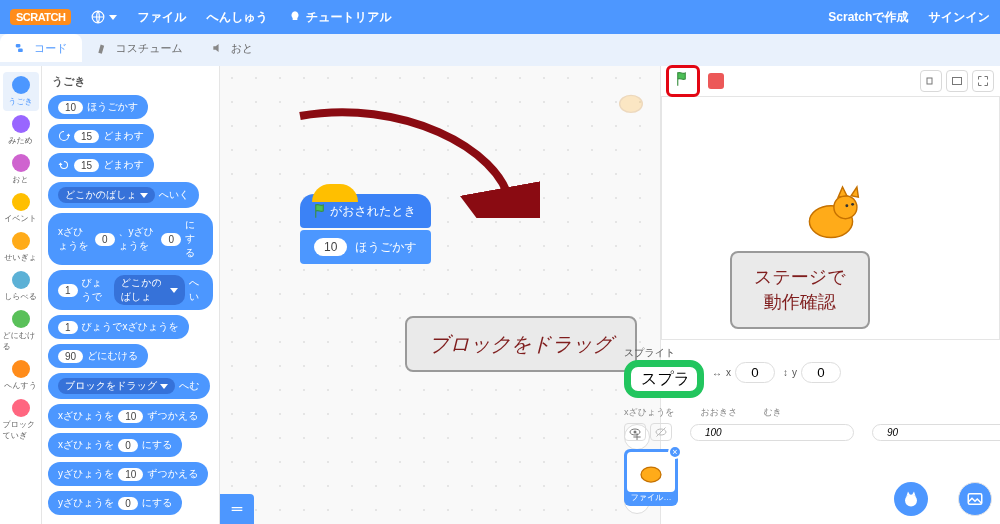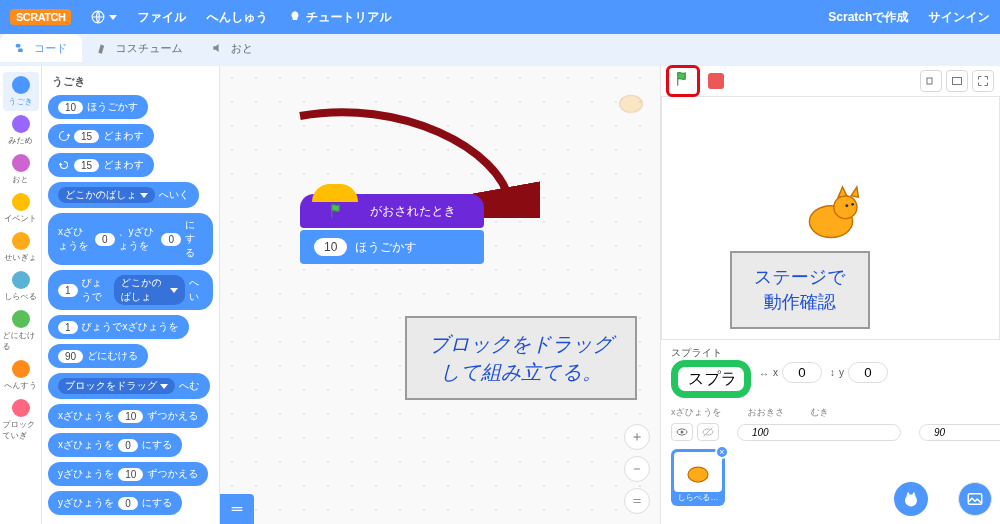--- a/index.html
+++ b/index.html
@@ -41,41 +41,41 @@
   .mblock { background:#4C97FF; color:#fff; font-size:10px; border-radius:14px; padding:5px 10px; margin:5px 0; display:flex; align-items:center; gap:4px; width:max-content; max-width:100%; }
   .mblock .arg { background:#fff; color:#444; border-radius:10px; padding:1px 7px; font-size:10px; }
   .mblock .sel { background:#3672d9; border-radius:10px; padding:1px 7px; display:flex; align-items:center; gap:3px; }
   .mblock .turn { width:12px; height:12px; }
 
   
   .workspace { flex:1; background:#f9f9f9; position:relative; }
   .workspace .grid { position:absolute; inset:0; background-image:radial-gradient(#e5e5e5 1px, transparent 1px); background-size:24px 24px; }
   .ws-cat { position:absolute; top:18px; right:12px; width:34px; height:34px; opacity:.4; }
   .stack { position:absolute; left:80px; top:128px; }
-  .hatblock { background:#6d28d9; color:#fff; font-size:12px; border-radius:14px 14px 4px 4px; padding:8px 28px; display:flex; align-items:center; gap:24px; }
+  .hatblock { background:#3b82f6; color:#fff; font-size:12px; border-radius:14px 14px 4px 4px; padding:8px 12px; display:flex; align-items:center; gap:0; }
   .hatblock::before { content:''; position:absolute; top:-10px; left:12px; width:46px; height:18px; background:#ffbf00; border-radius:18px 18px 0 0; }
   .cmdblock { background:#4C97FF; color:#fff; font-size:12px; border-radius:4px; padding:8px 14px; display:flex; align-items:center; gap:8px; margin-top:2px; }
   .cmdblock .arg { background:#fff; color:#444; border-radius:12px; padding:2px 10px; }
 
-  .callout { position:absolute; background:#eaeaea; border:2px solid #9a9a9a; border-radius:0; padding:12px 22px; font-size:20px; color:#1d4ed8; text-align:center; line-height:1.4; }
+  .callout { position:absolute; background:#eaeaea; border:2px solid #9a9a9a; border-radius:8px; padding:12px 22px; font-size:20px; color:#7f1d1d; text-align:center; line-height:1.4; }
   .callout.c1 { left:185px; top:250px;font-style:italic; }
 
   
   .zoom { position:absolute; right:10px; bottom:10px; display:flex; flex-direction:column; gap:6px; }
   .zoom .zb { width:26px; height:26px; border:1px solid #ddd; background:#fff; border-radius:50%; display:flex; align-items:center; justify-content:center; color:#777; font-size:14px; }
 
   
   .backpack { position:absolute; left:0; bottom:0; width:34px; height:30px; background:#4D97FF; display:flex; align-items:center; justify-content:center; border-radius:0 4px 0 0; }
 
   
   .right { width:340px; display:flex; flex-direction:column; border-left:1px solid #e5e5e5; }
   .stage { margin-top:30px; height:244px; background:#fff; border:1px solid #e5e5e5; position:relative; }
   .cat-sprite { position:absolute; left:50%; top:50%; transform:translate(-50%,-55%); width:72px; }
   .callout.c2 { left:68px; top:154px; font-size:18px; }
-  .sprites-row { flex:1; display:flex; }
+  .sprites-row { flex:1; display:flex;justify-content:center; }
   .sprites { flex:1; border-right:1px solid #e5e5e5; padding:6px 10px; font-size:10px; color:#555; position:relative; }
   .sprites .row1 { display:flex; align-items:center; gap:8px; }
   .sp-name { border:7px solid #22c55e; border-radius:14px; padding:3px 10px; font-size:16px; width:80px; }
   .coord { display:flex; align-items:center; gap:4px; }
   .coord .val { border:1px solid #ddd; border-radius:14px; padding:2px 10px; width:40px; text-align:center; }
   .row2 { display:flex; gap:26px; margin-top:8px; font-size:9px; color:#888; }
   .row3 { display:flex; gap:18px; margin-top:4px; align-items:center; }
   .vis { display:flex; gap:4px; }
   .vis .b { width:22px; height:18px; border:1px solid #ddd; border-radius:4px; display:flex; align-items:center; justify-content:center; }
   .num { border:1px solid #ddd; border-radius:12px; padding:2px 14px; font-size:10px;font-style:italic; }
@@ -288,21 +288,21 @@
           </svg>
         <span>がおされたとき</span>
       </div>
       <div class="cmdblock">
         <span class="arg">10</span>
         <span>ほうごかす</span>
       </div>
     </div>
 
     <div class="callout c1">
-      <span>ブロックをドラッグ</span><br><span>して組み立てる。</span>
+      <span>ブロックをドラッグ</span><br>
     </div>
 
     <div class="zoom">
       <div class="zb">＋</div>
       <div class="zb">－</div>
       <div class="zb">＝</div>
     </div>
 
     <div class="backpack">
       <svg width="16" height="16" viewBox="0 0 24 24">
@@ -360,21 +360,21 @@
         </div>
 
         <div class="thumbs">
           <div class="thumb">
             <div class="del">×</div>
             <div class="inner">
                 <svg width="34" height="30" viewBox="0 0 48 48">
                   <ellipse class="catsvg" cx="24" cy="28" rx="16" ry="12"></ellipse>
                 </svg>
               </div>
-            <span>しらべる…</span>
+            <span>ファイル…</span>
           </div>
         </div>
       </div>
 
     </div>
 
     <div class="fab sprite">
       <svg width="18" height="18" viewBox="0 0 24 24">
           <circle cx="12" cy="14" r="8" fill="#fff"></circle>
           <path d="M6 8l2-6 3 5zM18 8l-2-6-3 5z" fill="#fff"></path>

